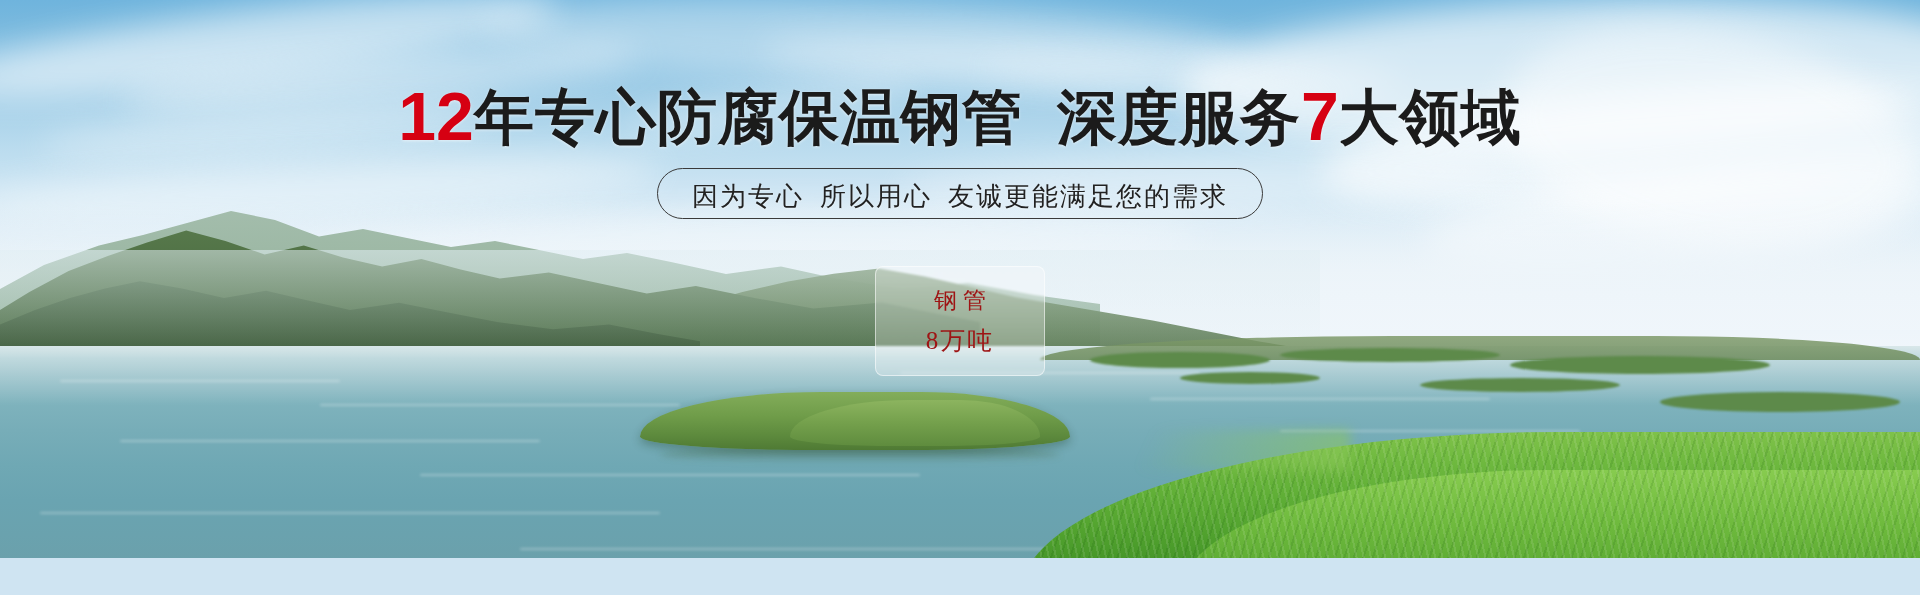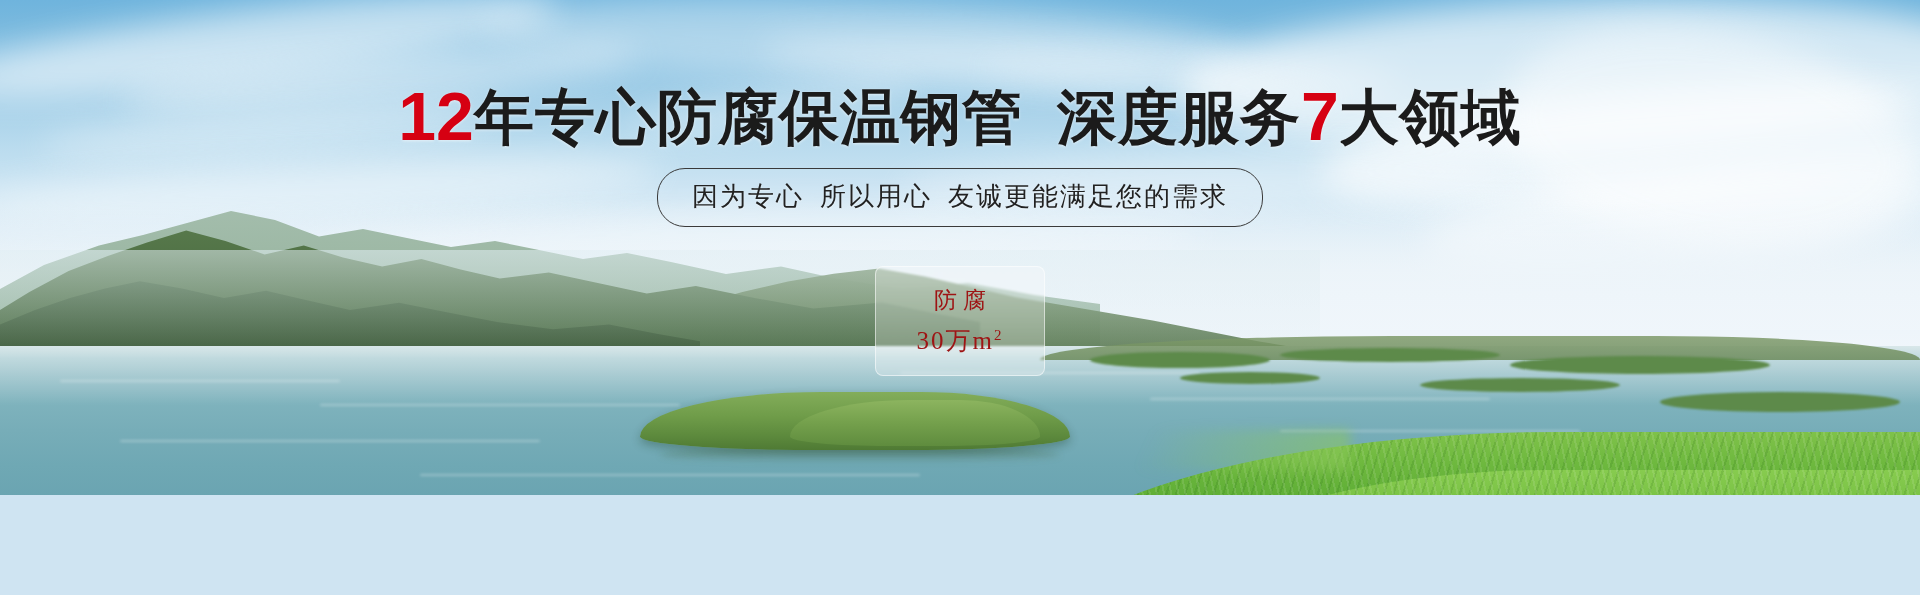--- a/index.html
+++ b/index.html
@@ -4,21 +4,21 @@
 <style>
   * { margin:0; padding:0; box-sizing:border-box; }
   html,body { width:1920px; height:595px; overflow:hidden; }
   body {
     font-family:"Liberation Sans","DejaVu Sans",sans-serif;
     background:#cfe4f2;
   }
 
   .banner {
     position:relative;
-    width:1920px; height:495px;
+    width:1920px; height:558px;
     overflow:hidden;
   }
 
   
   .sky {
     position:absolute; left:0; top:0; width:1920px; height:330px;
     background:
       linear-gradient(to bottom,
         #6fb4dd 0%,
         #79b9de 8%,
@@ -215,21 +215,21 @@
   }
   .headline .gap { display:inline-block; width:34px; }
 
   .subtitle-pill {
     position:absolute;
     top:168px;
     left:50%;
     transform:translateX(-50%);
     border:1.6px solid #3a3a3a;
     border-radius:28px;
-    padding:10px 34px 12px;
+    padding:10px 34px 4px;
     font-size:26px;
     letter-spacing:2px;
     color:#222;
     white-space:nowrap;
     background:rgba(255,255,255,0.03);
     text-shadow:0 1px 2px rgba(255,255,255,.5);
   }
   .subtitle-pill .sp { display:inline-block; width:16px; }
 
   
@@ -337,22 +337,22 @@
     <div class="headline">
       <span class="num">12</span><span>年专心防腐保温钢管</span><span class="gap"></span><span>深度服务</span><span class="num">7</span><span>大领域</span>
     </div>
 
     <div class="subtitle-pill">
       <span>因为专心</span><span class="sp"></span><span>所以用心</span><span class="sp"></span><span>友诚更能满足您的需求</span>
     </div>
 
     <div class="cards">
 
-
       <div class="card">
-        <div class="ct">防腐</div>
-        <div class="cv"><span>30万m</span><sup>2</sup></div>
+        <div class="ct">钢管</div>
+        <div class="cv"><span>8万吨</span></div>
       </div>
+
 
 
     </div>
   </div>
 </div>
 
 </body></html>

